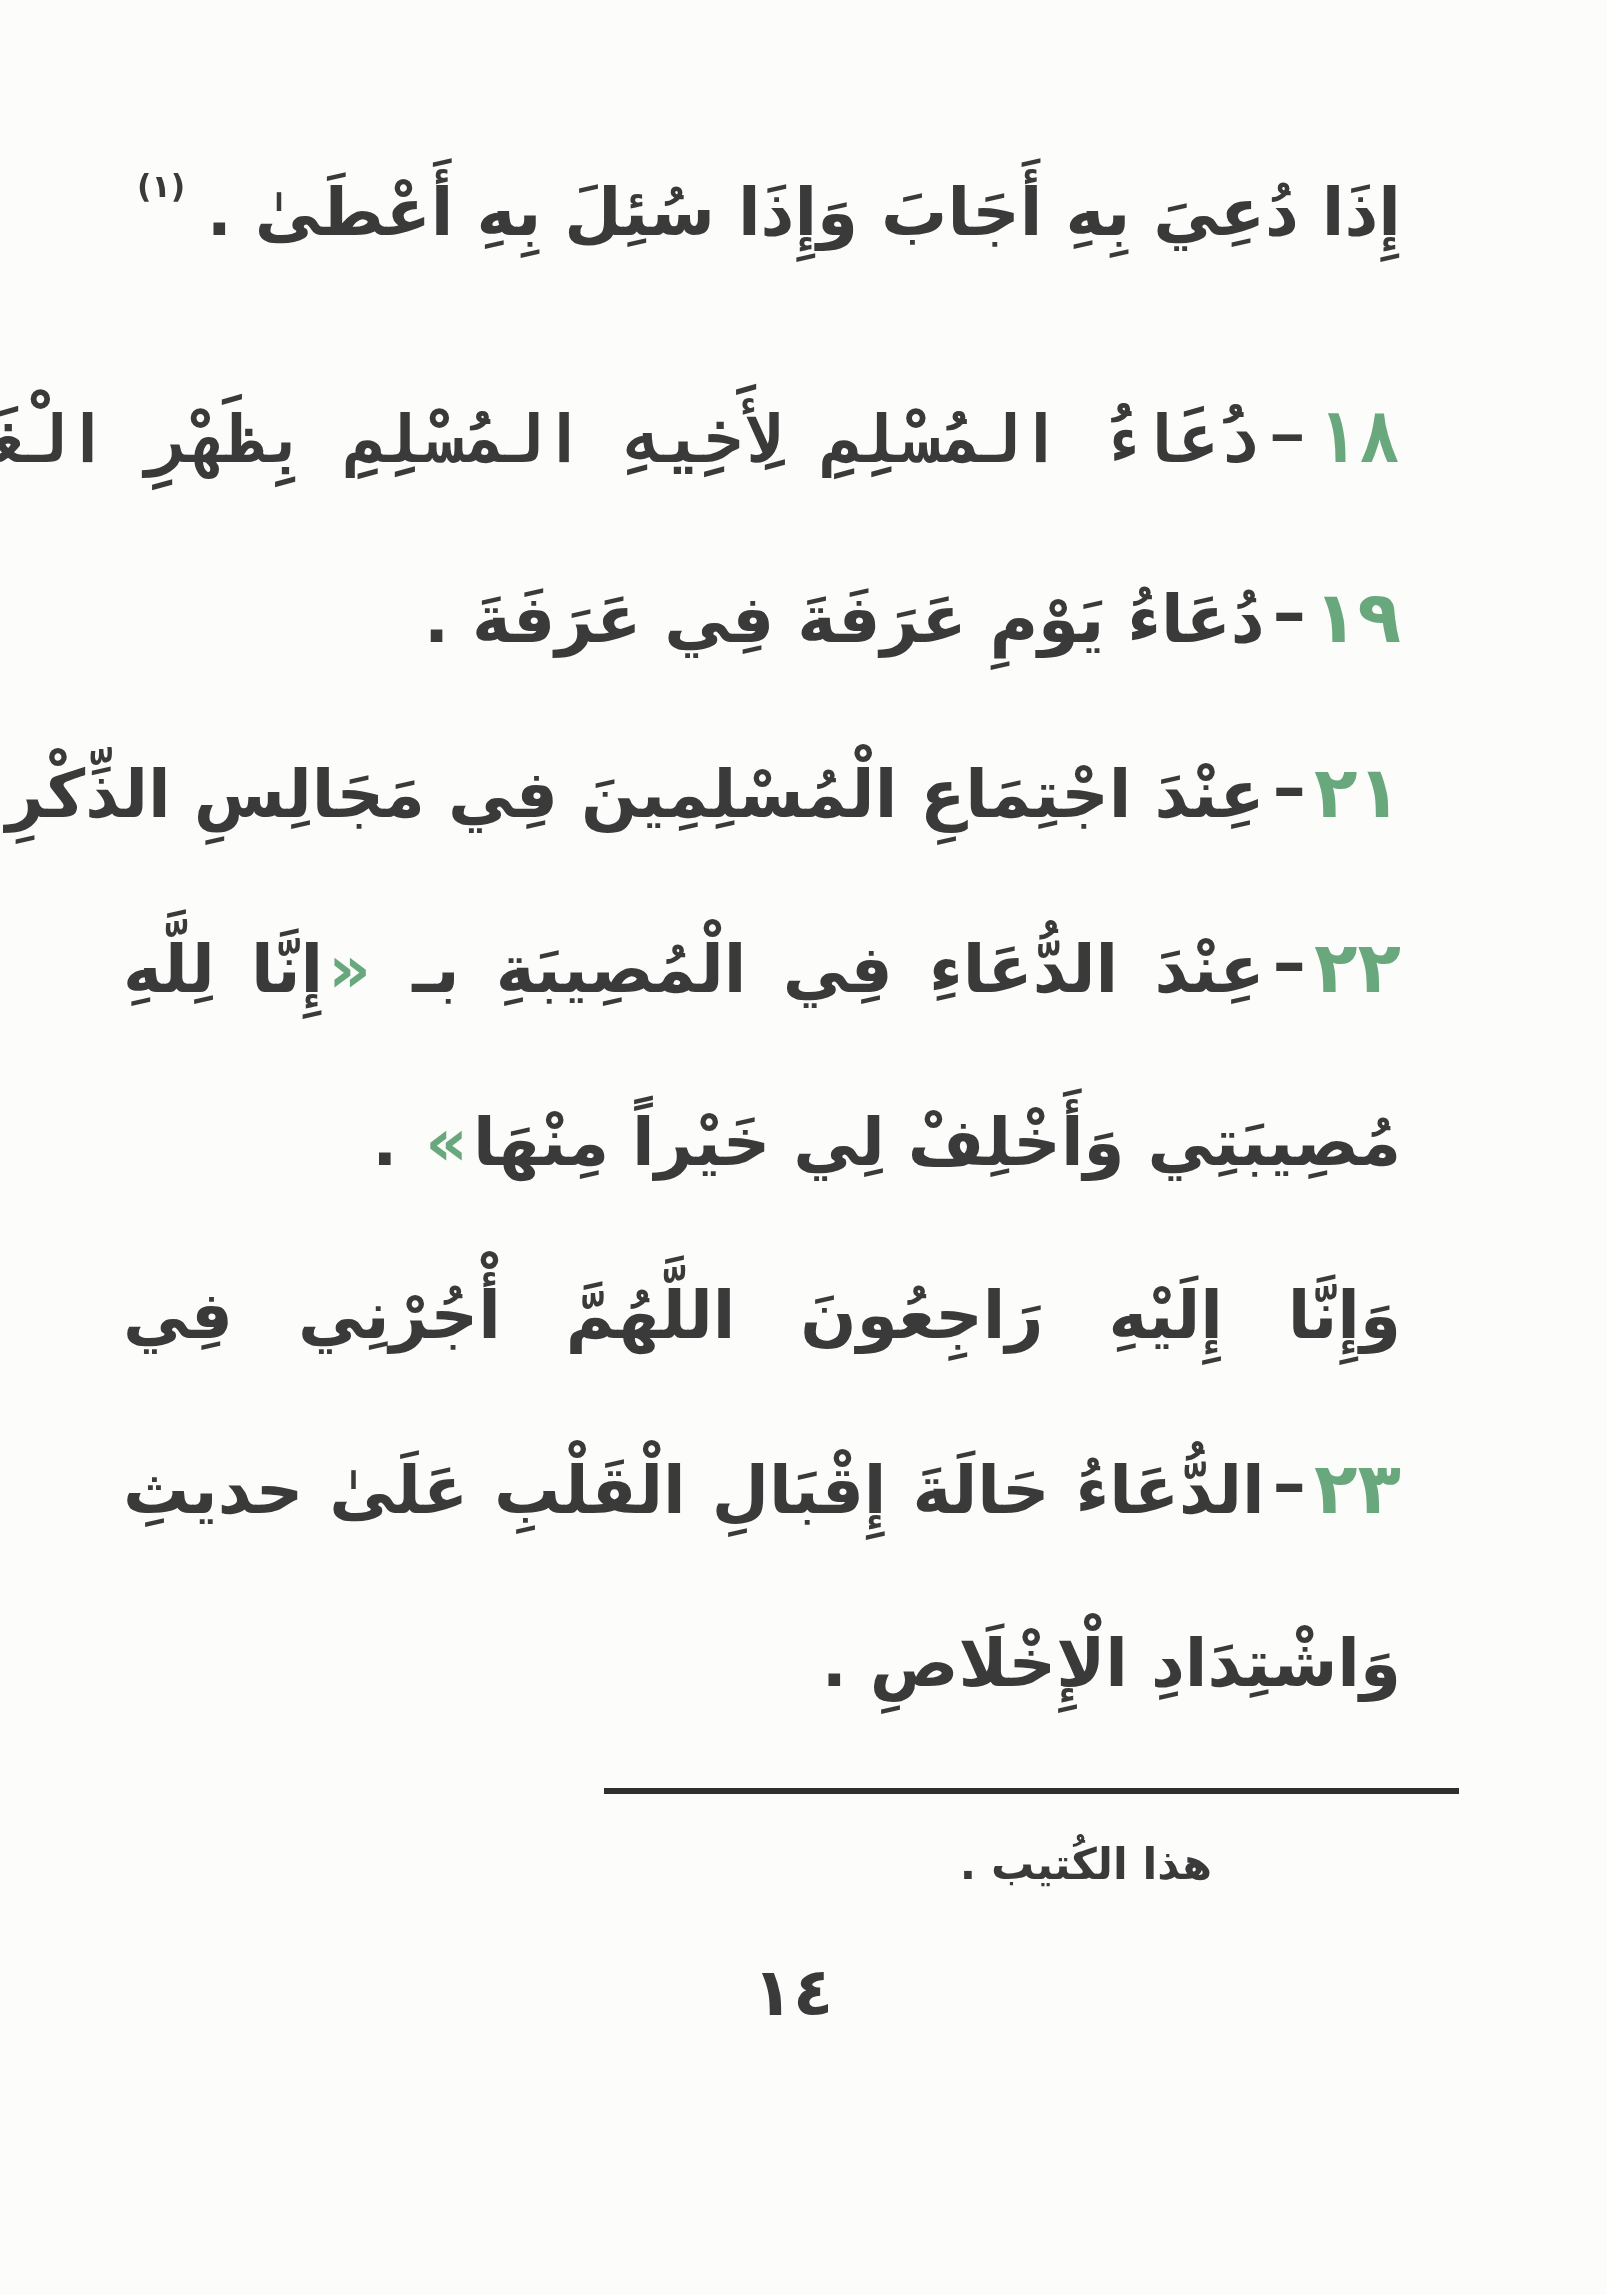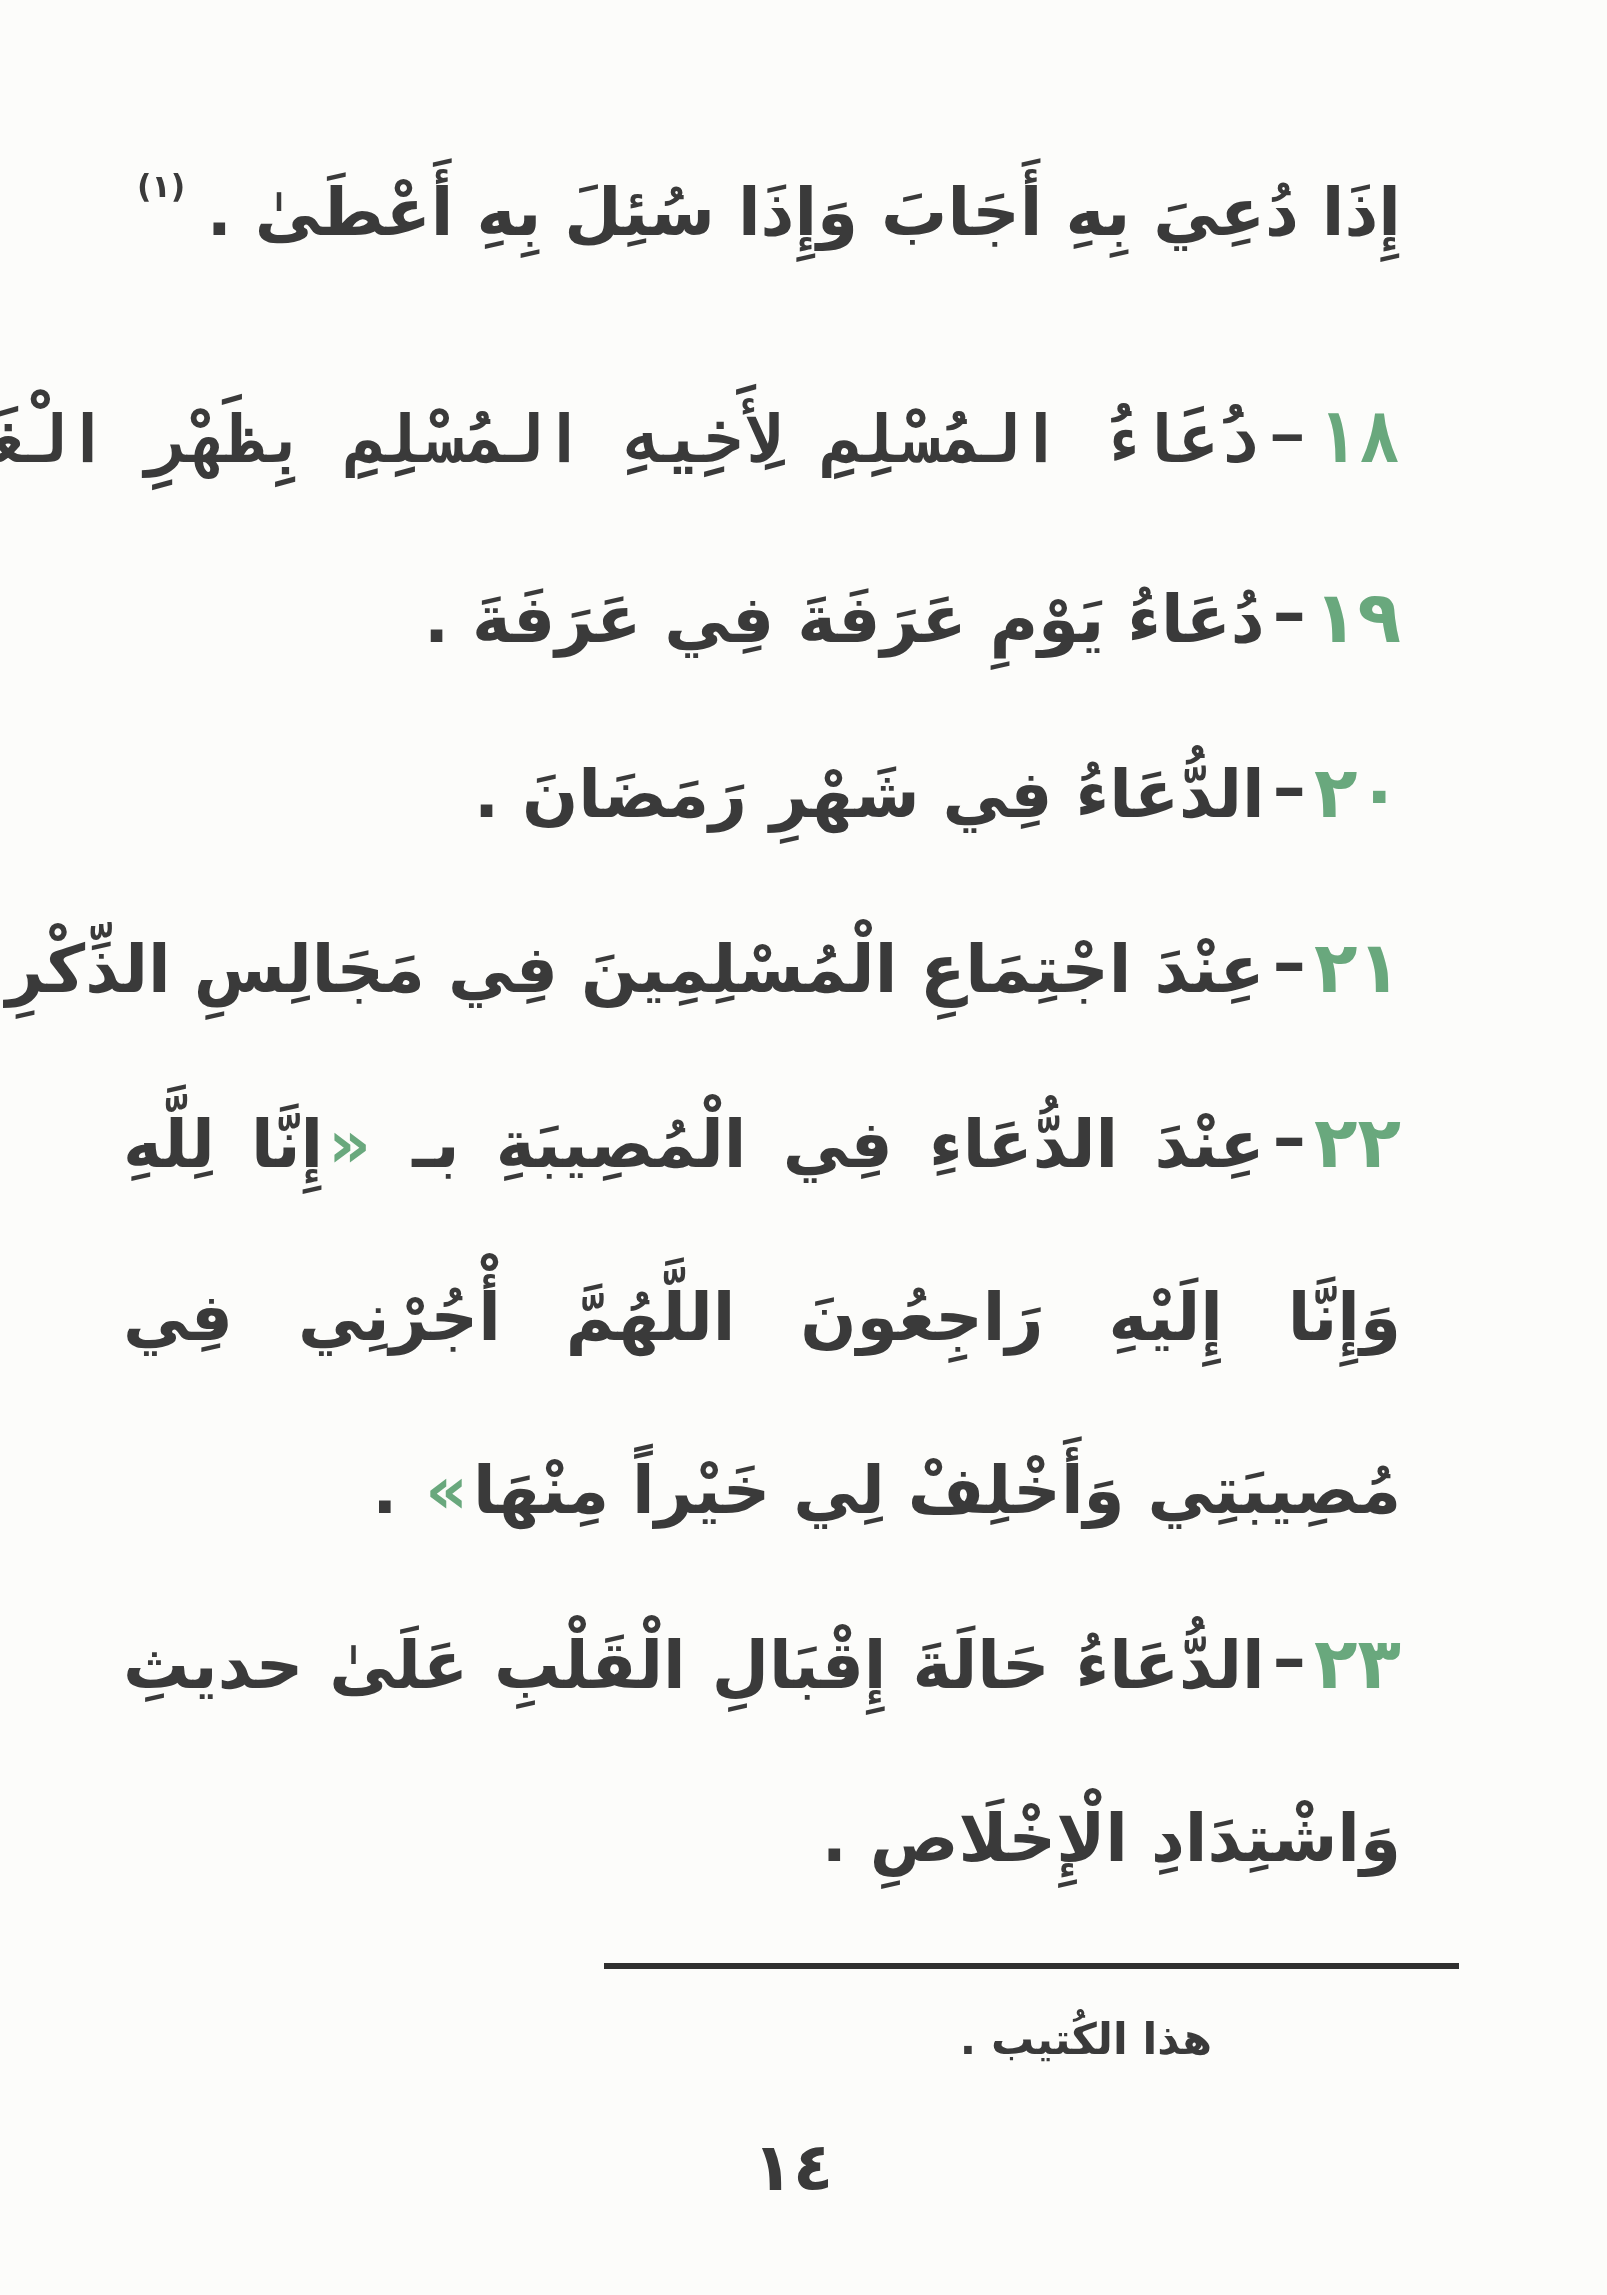--- a/index.html
+++ b/index.html
@@ -96,29 +96,28 @@
 
 <div class="page">
   <div class="content">
 
     <p class="line"><span>إِذَا دُعِيَ بِهِ أَجَابَ وَإِذَا سُئِلَ بِهِ أَعْطَىٰ .</span><span class="fn-sup">(١)</span></p>
 
     <p class="line first-item"><span class="num">١٨</span><span class="dash">–</span><span>دُعَاءُ المُسْلِمِ لِأَخِيهِ المُسْلِمِ بِظَهْرِ الْغَيْبِ.</span></p>
 
     <p class="line"><span class="num">١٩</span><span class="dash">–</span><span>دُعَاءُ يَوْمِ عَرَفَةَ فِي عَرَفَةَ .</span></p>
 
-    <p class="line"><span class="num">٢٠</span><span class="dash">–</span><span>الدُّعَاءُ فِي شَهْرِ رَمَضَانَ .</span></p>
 
     <p class="line"><span class="num">٢١</span><span class="dash">–</span><span>عِنْدَ اجْتِمَاعِ الْمُسْلِمِينَ فِي مَجَالِسِ الذِّكْرِ.</span></p>
 
     <p class="line justify"><span class="num">٢٢</span><span class="dash">–</span><span>عِنْدَ الدُّعَاءِ فِي الْمُصِيبَةِ بـ </span><span class="quote-mark">«</span><span>إِنَّا لِلَّهِ</span></p>
 
+    <p class="line"><span>مُصِيبَتِي وَأَخْلِفْ لِي خَيْراً مِنْهَا</span><span class="quote-mark">»</span><span> .</span></p>
+
     <p class="line justify"><span>وَإِنَّا إِلَيْهِ رَاجِعُونَ اللَّهُمَّ أْجُرْنِي فِي</span></p>
-
-    <p class="line"><span>مُصِيبَتِي وَأَخْلِفْ لِي خَيْراً مِنْهَا</span><span class="quote-mark">»</span><span> .</span></p>
 
     <p class="line justify"><span class="num">٢٣</span><span class="dash">–</span><span>الدُّعَاءُ حَالَةَ إِقْبَالِ الْقَلْبِ عَلَىٰ حديثِ</span></p>
 
     <p class="line"><span>وَاشْتِدَادِ الْإِخْلَاصِ .</span></p>
 
     <div class="footnote-rule"></div>
 
     <p class="footnote second">هذا الكُتيب .</p>
 
     <p class="page-number">١٤</p>

